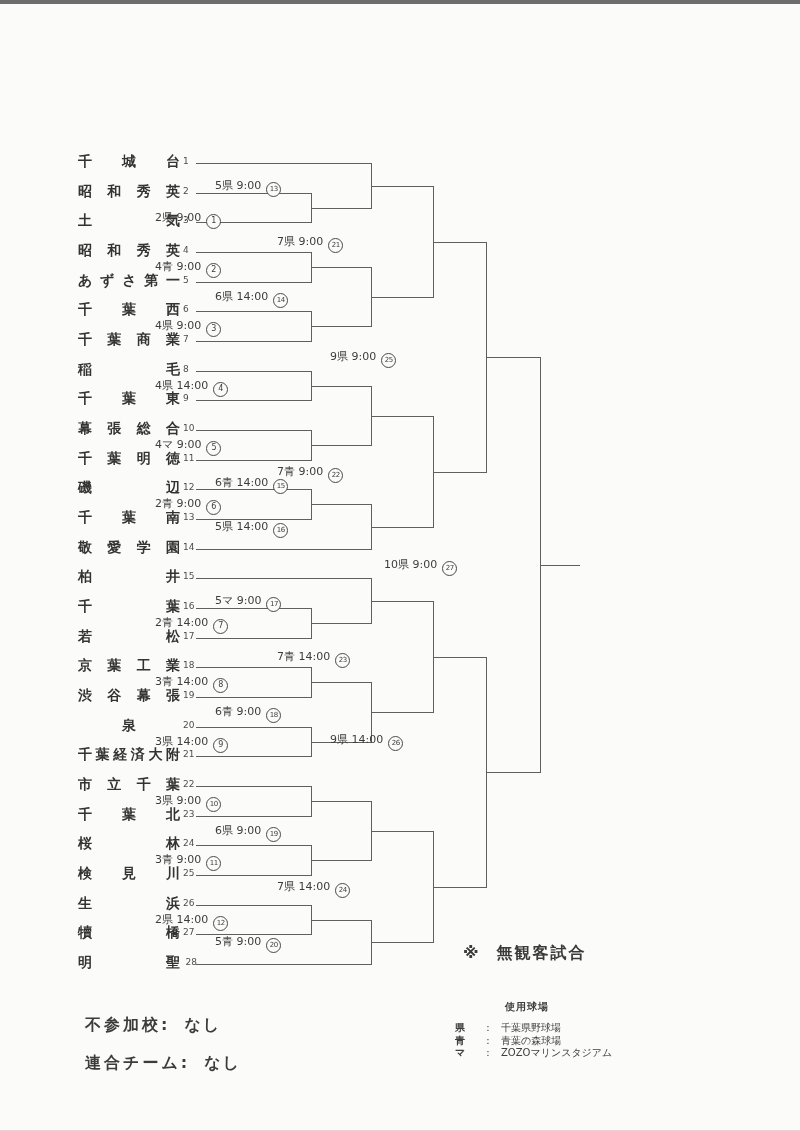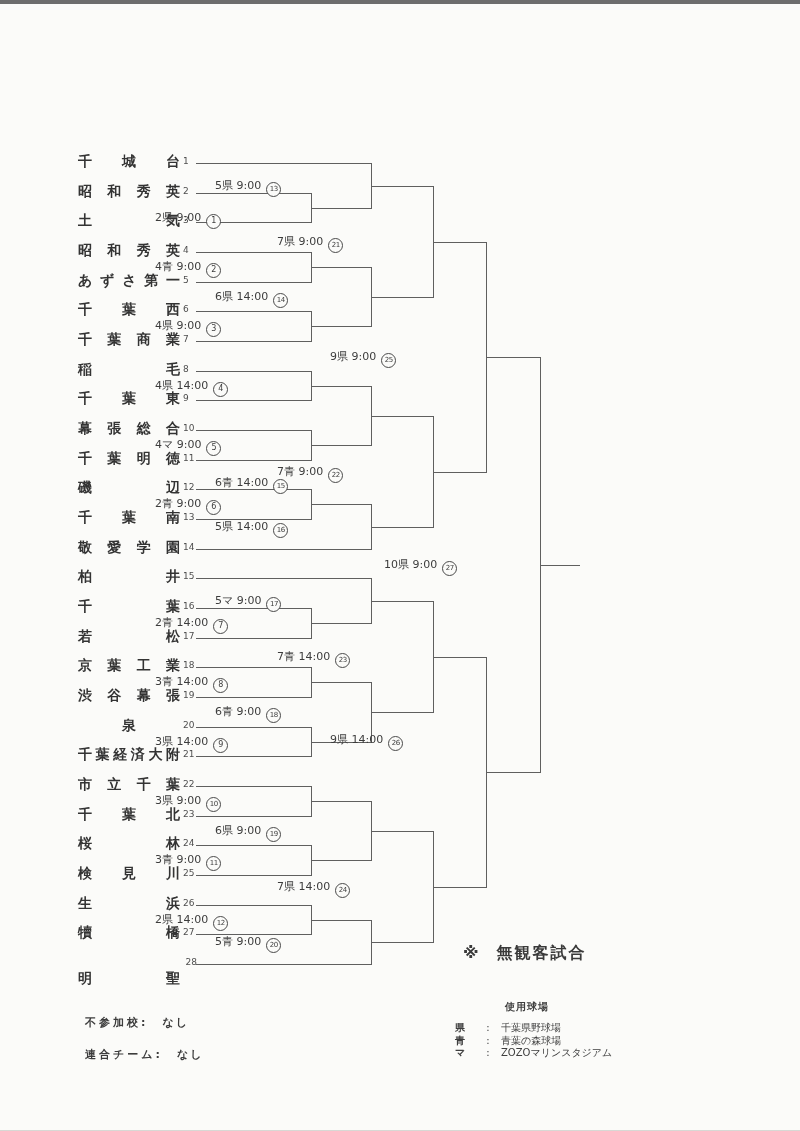--- a/index.html
+++ b/index.html
@@ -42,21 +42,21 @@
   .no-spectators {
     position:absolute; left:463px; top:943px;
     font-size:16px; font-weight:bold; color:#3a3a3a; letter-spacing:2px;
   }
   .no-spectators .mark { margin-right:16px; }
   .venues { position:absolute; left:455px; top:1000px; font-size:10px; color:#3e3e3e; }
   .venues .vheader { font-weight:bold; margin-left:50px; margin-bottom:8px; letter-spacing:1px; }
   .venue-row { display:grid; grid-template-columns:20px 26px auto; line-height:12.5px; }
   .venue-row .vcode { font-weight:bold; letter-spacing:2px; }
   .venue-row .vsep { text-align:center; }
-  .bottom-notes { position:absolute; left:85px; top:1015px; font-size:11px; font-weight:bold; color:#3c3c3c; }
+  .bottom-notes { position:absolute; left:85px; top:1015px; font-size:16px; font-weight:bold; color:#3c3c3c; }
   .note-row { margin-bottom:17px; }
   .note-row .nlabel { letter-spacing:3px; }
   .note-row .nvalue { margin-left:14px; letter-spacing:2px; }
 </style>
 </head>
 <body>
 
 <div class="page">
 
   <div id="bracket">
@@ -134,21 +134,21 @@
       <div class="line" style="left: 196px; top: 845px; width: 115px; height: 1px;"></div>
       <div class="team-name" style="top: 865px;">検見川</div>
       <div class="team-seed" style="top: 868px;">25</div>
       <div class="line" style="left: 196px; top: 875px; width: 115px; height: 1px;"></div>
       <div class="team-name" style="top: 895px;">生浜</div>
       <div class="team-seed" style="top: 898px;">26</div>
       <div class="line" style="left: 196px; top: 905px; width: 115px; height: 1px;"></div>
       <div class="team-name" style="top: 924px;">犢橋</div>
       <div class="team-seed" style="top: 927px;">27</div>
       <div class="line" style="left: 196px; top: 934px; width: 115px; height: 1px;"></div>
-      <div class="team-name" style="top: 954px; margin-top: 16px;">明聖</div>
+      <div class="team-name" style="top: 954px;">明聖</div>
       <div class="team-seed" style="top: 957px; text-align: right;">28</div>
       <div class="line" style="left: 196px; top: 964px; width: 175px; height: 1px;"></div>
       <div class="line" style="left: 311px; top: 193px; width: 1px; height: 30px;"></div>
       <div class="line" style="left: 311px; top: 208px; width: 60px; height: 1px;"></div>
       <div class="mlabel" style="left: 155px; top: 210px;"><span>2県 9:00</span><span class="mnum">1</span></div>
       <div class="line" style="left: 311px; top: 252px; width: 1px; height: 31px;"></div>
       <div class="line" style="left: 311px; top: 267px; width: 60px; height: 1px;"></div>
       <div class="mlabel" style="left: 155px; top: 259px;"><span>4青 9:00</span><span class="mnum">2</span></div>
       <div class="line" style="left: 311px; top: 311px; width: 1px; height: 31px;"></div>
       <div class="line" style="left: 311px; top: 326px; width: 60px; height: 1px;"></div>

